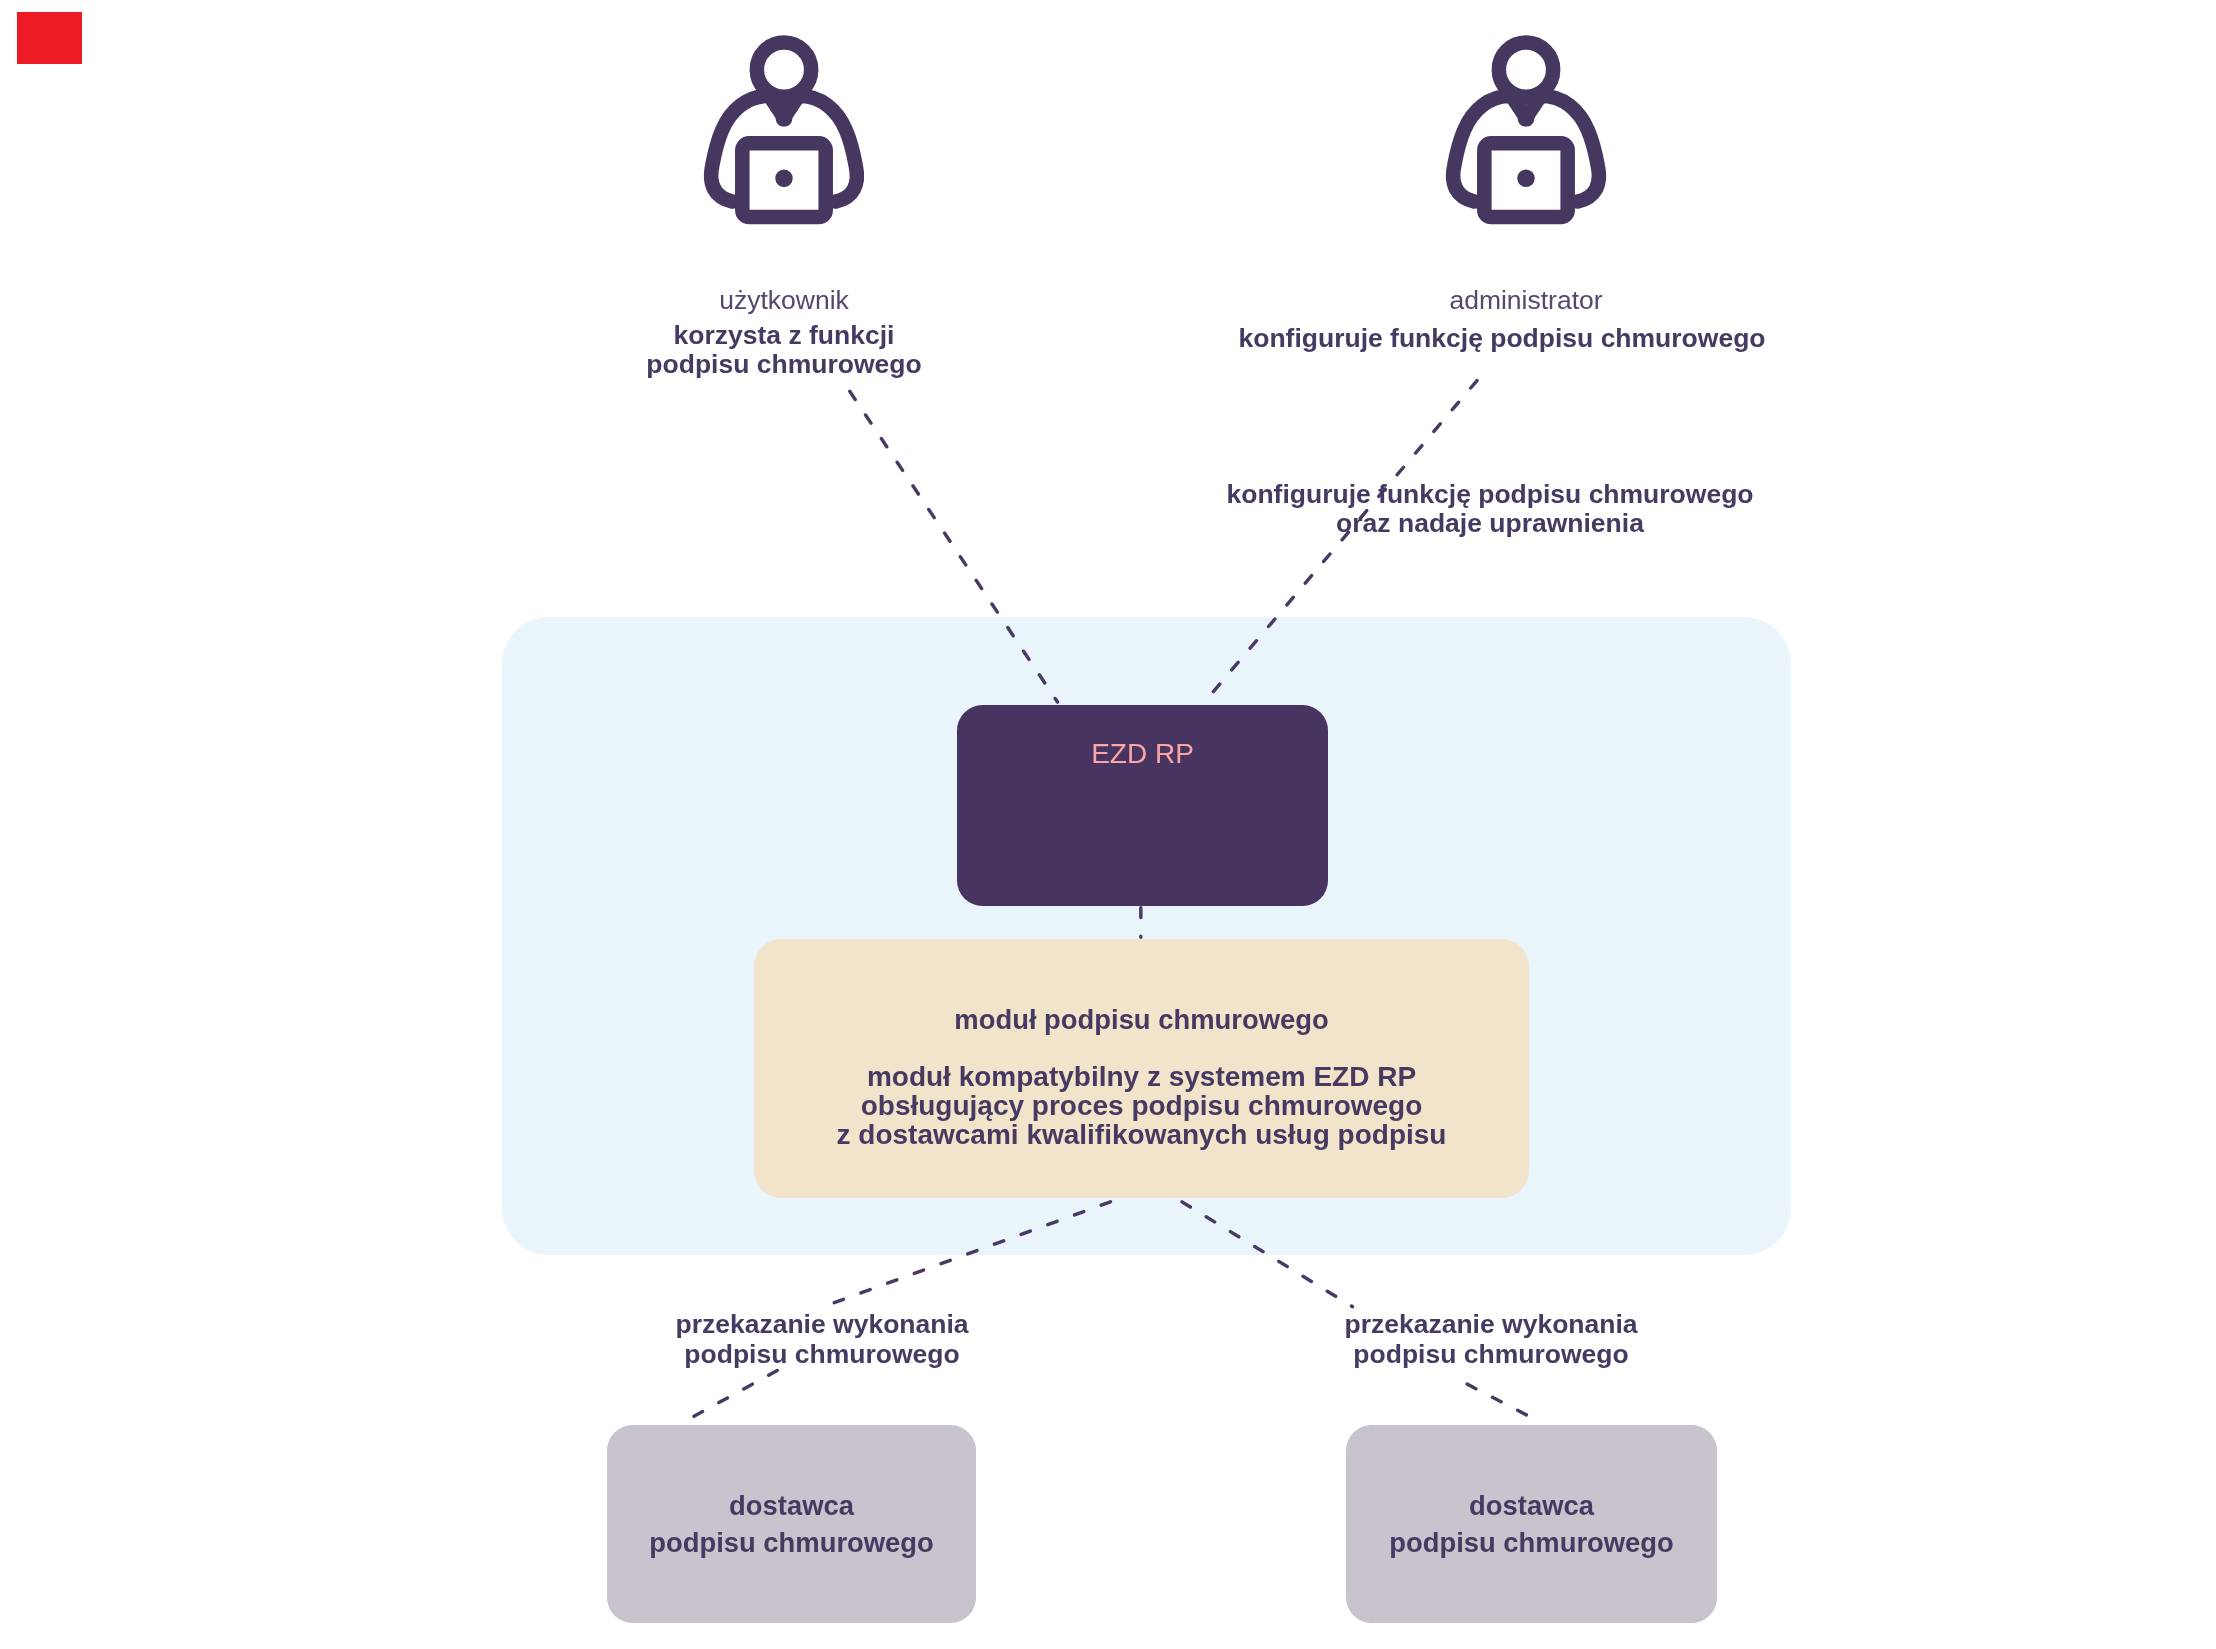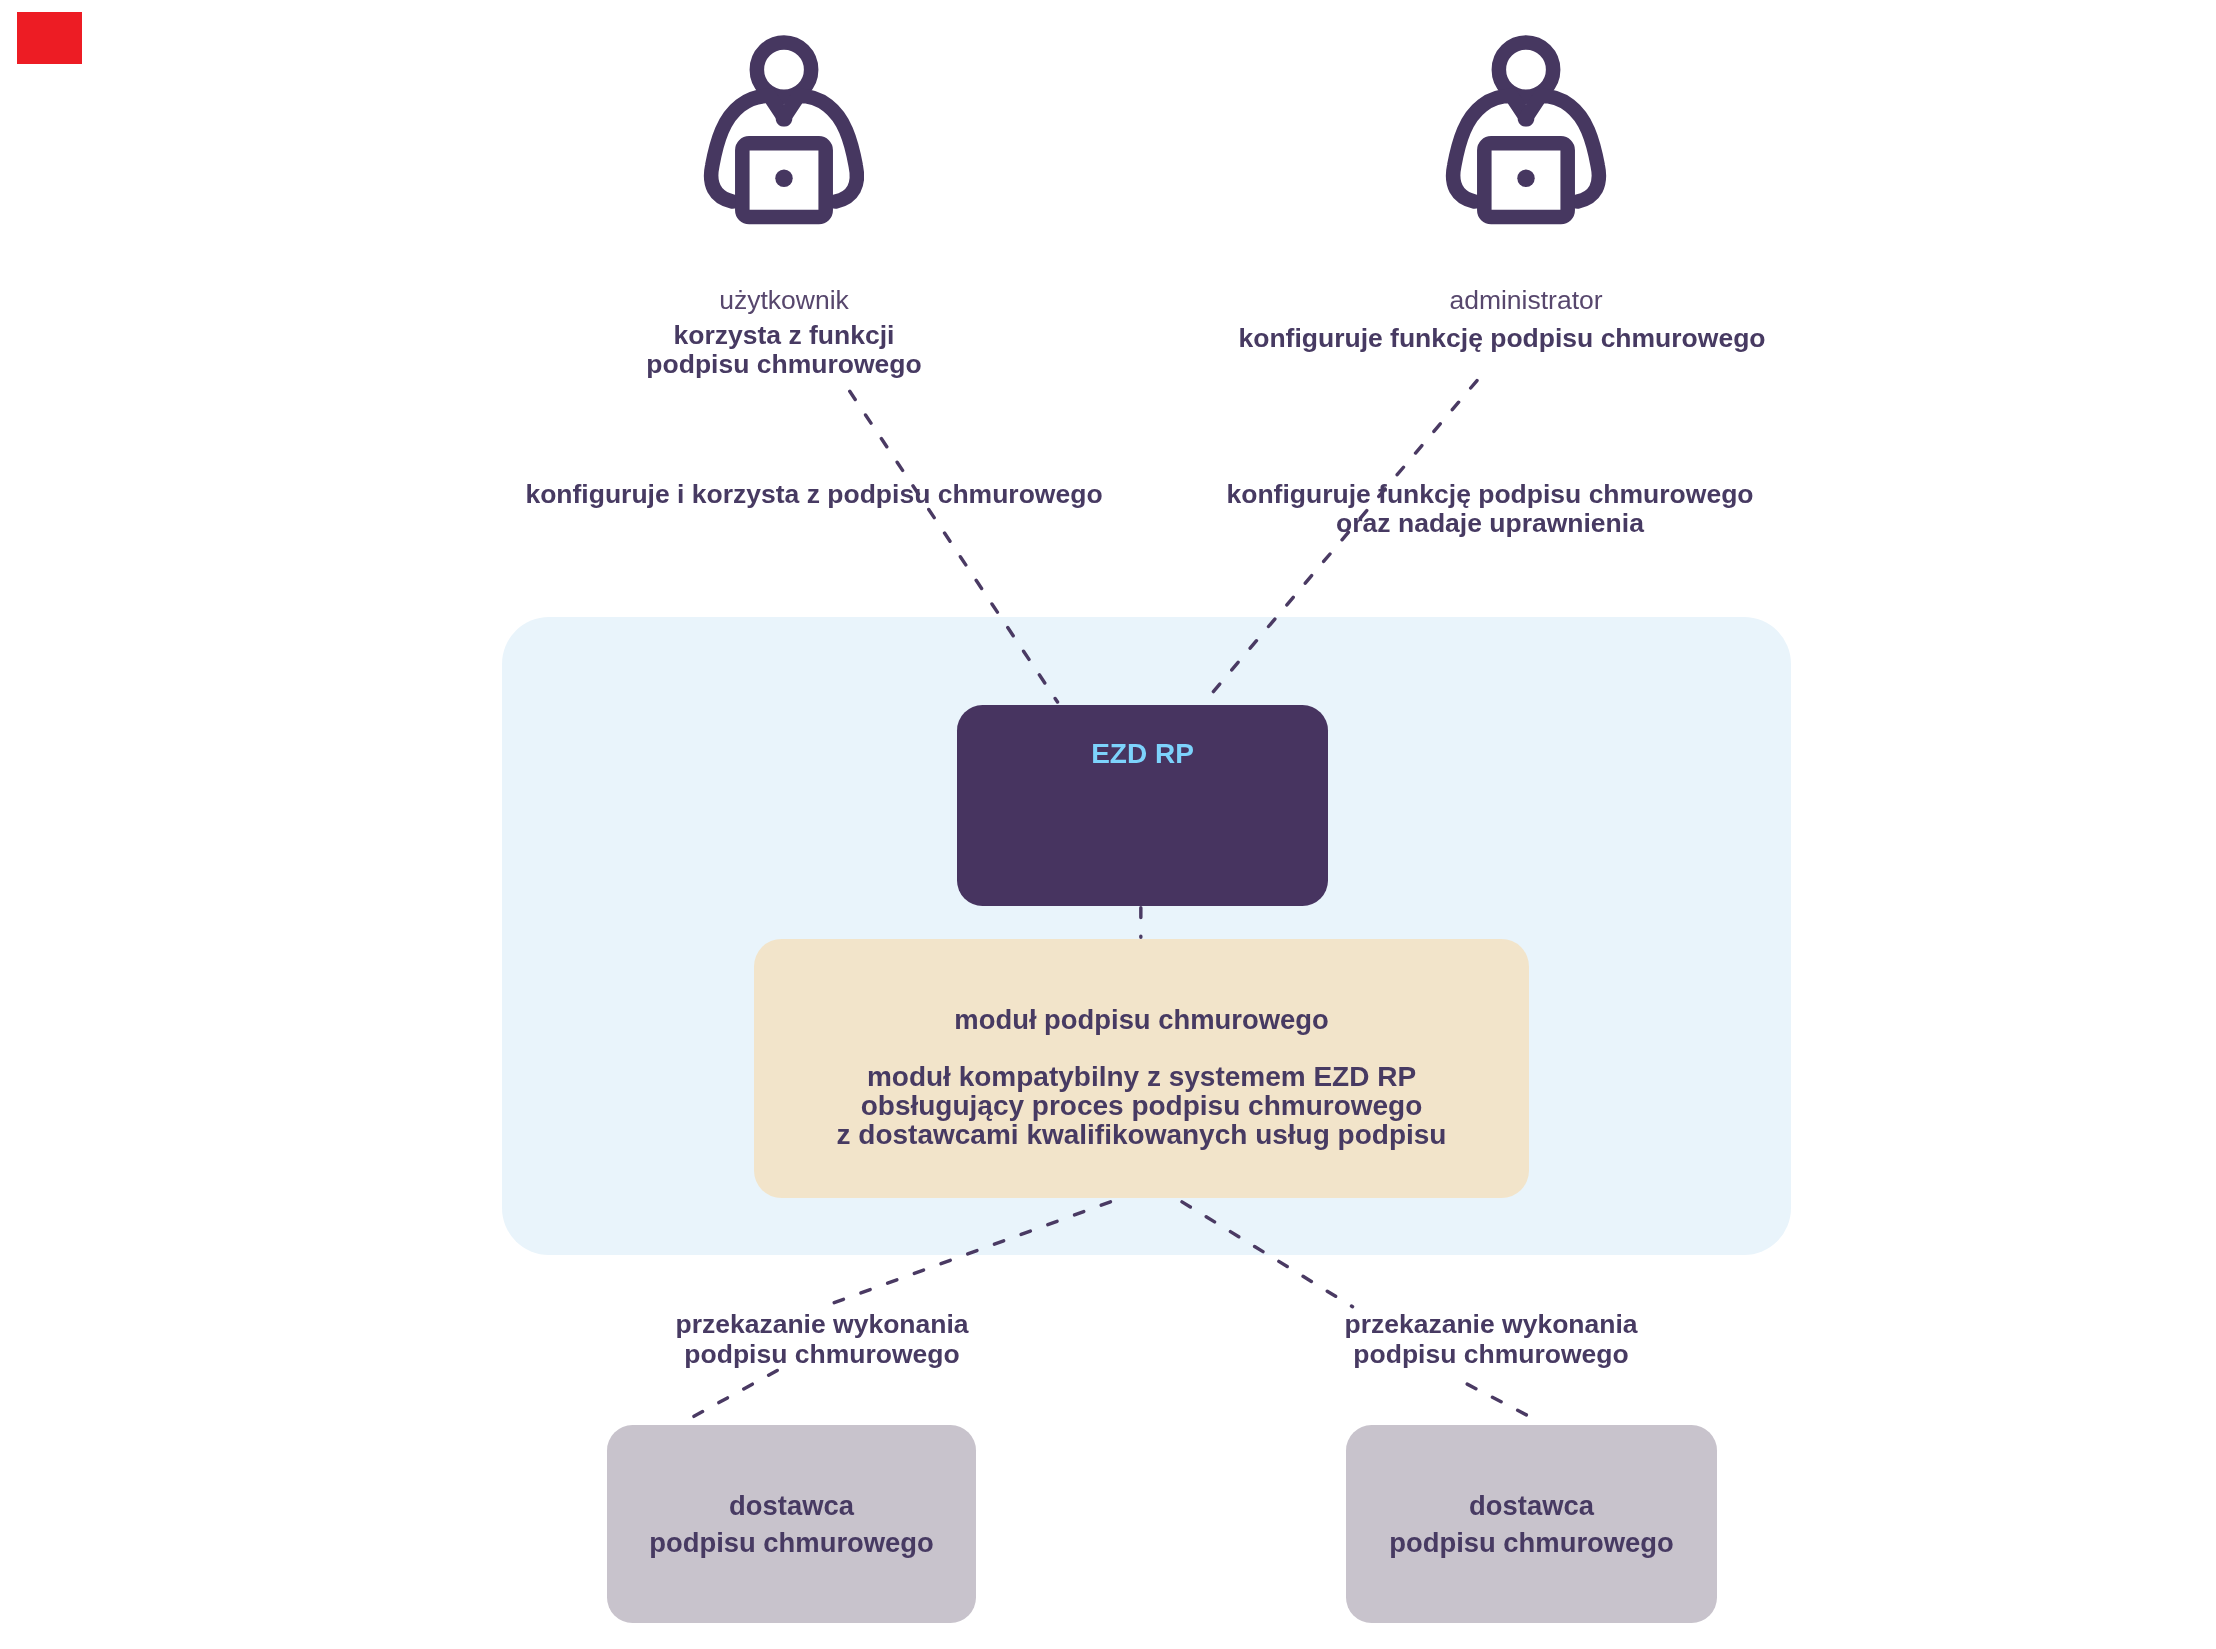--- a/index.html
+++ b/index.html
@@ -34,21 +34,21 @@
   .actor-action{font-size:26.5px;line-height:29px;font-weight:700;}
   .edge-label{font-size:26.5px;line-height:29px;font-weight:700;}
   .edge-label-bottom{font-size:26.5px;line-height:30px;font-weight:700;}
   .node{
     position:absolute;z-index:3;text-align:center;box-sizing:border-box;
   }
   .node-ezd{
     left:957px;top:705px;width:371px;height:201px;border-radius:25.5px;
     background:#473460;color:#f7f5fa;padding-top:33px;
   }
-  .node-ezd .node-title{font-size:28px;font-weight:700;line-height:31px;color:#7dd3fc;}
+  .node-ezd .node-title{font-size:28px;font-weight:400;line-height:31px;color:#fca5a5;}
   .node-ezd .node-body{font-size:25.5px;font-weight:400;line-height:28px;margin-top:25.5px;white-space:pre-line;}
   .node-module{
     left:754px;top:939px;width:775px;height:259px;border-radius:27.4px;
     background:#f2e4ca;color:#473a62;padding-top:45px;
   }
   .node-module .node-title{font-size:27.4px;font-weight:700;line-height:31px;margin-top:20px;}
   .node-module .node-body{font-size:28px;font-weight:700;line-height:29px;margin-top:27.4px;white-space:pre-line;}
   .node-provider{
     width:371px;height:198px;border-radius:25.5px;top:1425px;
     background:#c8c3cc;color:#473a62;
@@ -95,21 +95,20 @@
       <circle cx="100" cy="44" r="28"></circle>
       <path d="M 47,180 C 28,176 22,162 26,143 C 31,116 38,94 55,81 C 64,74 76,71 85,71 L 101,95"></path>
       <path d="M 153,180 C 172,176 178,162 174,143 C 169,116 162,94 145,81 C 136,74 124,71 115,71 L 99,95"></path>
       <rect x="57" y="120" width="86" height="76" rx="7"></rect>
     </g>
     <circle cx="100" cy="156" r="9" fill="currentColor"></circle>
   </svg>
   <div class="txt actor-name" style="left:1526px;top:285px;">administrator</div>
   <div class="txt actor-action" style="left:1502px;top:324px;">konfiguruje funkcję podpisu chmurowego</div>
 
-  <div class="txt edge-label" style="left:814px;top:480px;">konfiguruje i korzysta z podpisu chmurowego</div>
   <div class="txt edge-label" style="left:1490px;top:480px;">konfiguruje funkcję podpisu chmurowego
 oraz nadaje uprawnienia</div>
   <div class="txt edge-label-bottom" style="left:822px;top:1309px;">przekazanie wykonania
 podpisu chmurowego</div>
   <div class="txt edge-label-bottom" style="left:1491px;top:1309px;">przekazanie wykonania
 podpisu chmurowego</div>
 
   <div class="node node-ezd">
     <div class="node-title">EZD RP</div>
   </div>

